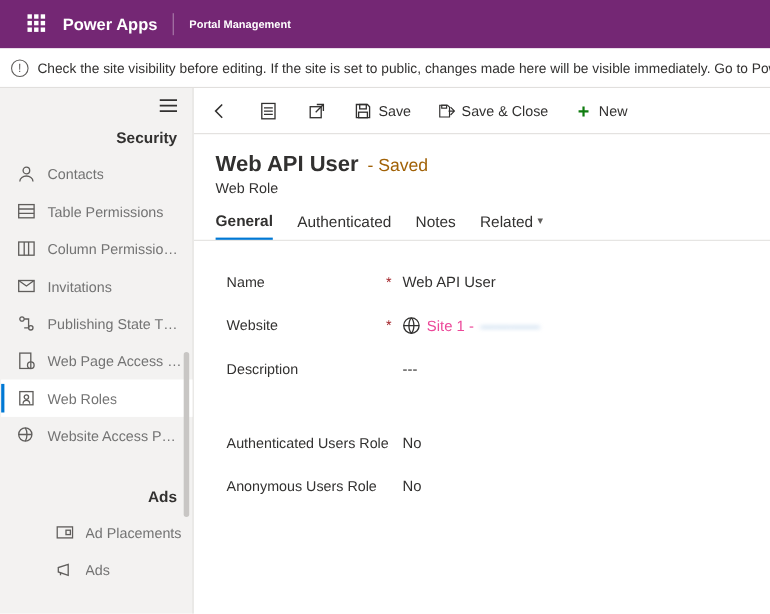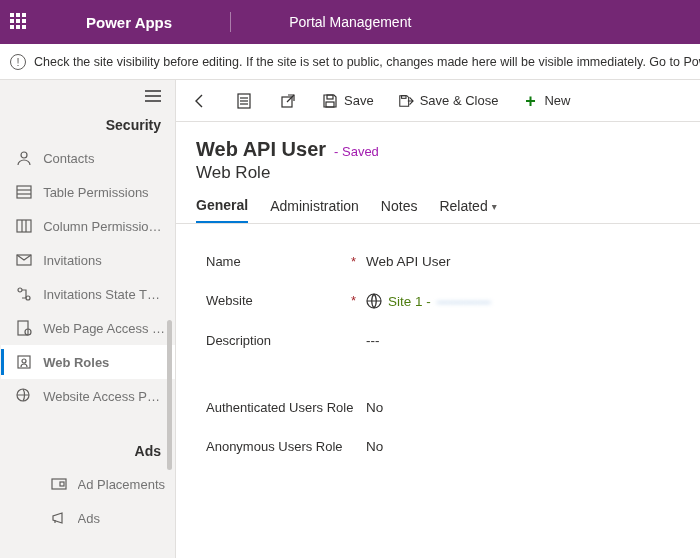--- a/index.html
+++ b/index.html
@@ -1,75 +1,75 @@
 <!DOCTYPE html>
 <html><head>
 <meta charset="utf-8">
 <style>
   * { box-sizing: border-box; margin: 0; padding: 0; }
   html, body { width: 700px; height: 558px; font-family: "Segoe UI", Arial, sans-serif; font-size: 13px; color: #323130; overflow: hidden; background: #fff; }
 
   
-  .top-header { height: 44px; background: #742774; color: #fff; display: flex; align-items: center; padding: 0 10px; gap: 44px; }
+  .top-header { height: 44px; background: #742774; color: #fff; display: flex; align-items: center; padding: 0 25px; }
   .waffle { width: 18px; height: 18px; display: grid; grid-template-columns: repeat(3,4px); grid-template-rows: repeat(3,4px); gap: 2px; margin-right: 14px; cursor: pointer; }
   .waffle span { background: #fff; width: 4px; height: 4px; }
   .brand { font-weight: 600; font-size: 15px; margin-right: 14px; }
   .vdiv { width: 1px; height: 20px; background: rgba(255,255,255,0.4); margin-right: 14px; }
-  .app-name { font-size: 14px; font-weight: 400; }
+  .app-name { font-size: 10px; font-weight: 700; }
 
   
   .info-bar { height: 36px; background: #fff; border-bottom: 1px solid #e1dfdd; display: flex; align-items: center; padding: 0 10px; font-size: 12.5px; color: #323130; white-space: nowrap; overflow: hidden; }
   .info-icon { width: 16px; height: 16px; border: 1px solid #605e5c; border-radius: 50%; display: flex; align-items: center; justify-content: center; font-size: 11px; margin-right: 8px; flex-shrink: 0; color:#605e5c;}
 
   .body-wrap { display: flex; height: calc(558px - 44px - 36px); }
 
   
   .sidebar { width: 176px; background: #f3f2f1; border-right: 1px solid #e1dfdd; display: flex; flex-direction: column; position: relative; align-items: flex-end; }
   .hamburger { padding: 10px 14px 8px; cursor: pointer; }
   .hamburger svg { stroke: #323130; }
   .section-title { font-weight: 600; font-size: 14px; padding: 4px 14px 8px; }
   .nav-list { display: flex; flex-direction: column; }
   .nav-item { display: flex; align-items: center; height: 34px; padding: 0 10px 0 14px; cursor: pointer; font-size: 13px; color: #737373; gap: 10px; position: relative; white-space: nowrap; overflow: hidden; text-overflow: ellipsis; }
   .nav-item .icon { width: 18px; height: 18px; display: flex; align-items: center; justify-content: center; flex-shrink: 0; color:#605e5c; }
-  .nav-item.active { background: #fff; font-weight: bold; }
+  .nav-item.active { background: #fff; }
   .nav-item.active::before { content: ""; position: absolute; left: 0; top: 4px; bottom: 4px; width: 3px; background: #0078d4; }
   .nav-item span.lbl { overflow: hidden; text-overflow: ellipsis; }
   .ads-gap { height: 26px; }
   .scroll-ind { position: absolute; right: 3px; top: 240px; width: 5px; height: 150px; background: #c8c6c4; border-radius: 3px; }
 
   
   .main { flex: 1; display: flex; flex-direction: column; overflow: hidden; }
 
   
   .cmdbar { height: 42px; border-bottom: 1px solid #e1dfdd; display: flex; align-items: center; padding: 0 4px; gap: 4px; }
   .cmd-btn { display: flex; align-items: center; gap: 6px; height: 42px; padding: 0 10px; cursor: pointer; font-size: 13px; color: #323130; white-space: nowrap; }
   .cmd-btn .icon { width: 16px; height: 16px; display: flex; align-items: center; justify-content: center; }
   .cmd-btn.new .icon { color: #107c10; font-weight: bold; font-size: 18px; line-height: 1; }
   .cmd-btn.iconly { padding: 0 12px; }
 
   
   .rec-header { padding: 16px 20px 0 20px; }
   .rec-title-row { display: flex; align-items: baseline; gap: 8px; }
   .rec-title { font-size: 20px; font-weight: 600; }
-  .rec-status { font-size: 13px; color: #a21caf; }
-  .rec-entity { font-size: 17px; color: #323130; margin-top: 2px; }
+  .rec-status { font-size: 16px; color: #a16207; }
+  .rec-entity { font-size: 13px; color: #323130; margin-top: 2px; }
 
   
   .tabs { display: flex; gap: 22px; padding: 14px 20px 0 20px; border-bottom: 1px solid #e1dfdd; }
   .tab { font-size: 14px; padding-bottom: 8px; cursor: pointer; display: flex; align-items: center; gap: 4px; color: #323130; }
   .tab.active { font-weight: 600; border-bottom: 2px solid #0078d4; align-items: center; }
   .chev-down { font-size: 10px; color: #605e5c; }
 
   
   .form-area { padding: 18px 20px; background: #fff; overflow: hidden; }
   .field-row { display: flex; align-items: flex-start; padding: 12px 10px; }
   .field-label-wrap { width: 160px; display: flex; align-items: flex-start; gap: 24px; font-size: 13px; color: #323130; }
   .req { color: #a4262c; font-size: 13px; margin-left: auto; padding-right: 10px;}
   .field-value { font-size: 13.5px; color: #323130; display: flex; align-items: center; gap: 6px; }
-  .lookup-val { color: #4d7c0f; }
+  .lookup-val { color: #ec4899; }
   .blur-end { filter: blur(2px); color: #7aa8d6; }
   .globe-icon { width: 16px; height: 16px; }
   .big-gap { height: 28px; }
 </style>
 </head>
 <body>
 
 <div class="top-header">
   <div class="waffle">
     <span></span>
@@ -144,21 +144,21 @@
         <span class="lbl">Invitations</span>
       </div>
       <div class="nav-item">
         <span class="icon">
             <svg width="16" height="16" viewBox="0 0 16 16" fill="none" stroke="currentColor" stroke-width="1.2">
               <circle cx="4" cy="4" r="2"></circle>
               <circle cx="12" cy="12" r="2"></circle>
               <path d="M6 4h4v8h-4"></path>
             </svg>
           </span>
-        <span class="lbl">Invitations State T…</span>
+        <span class="lbl">Publishing State T…</span>
       </div>
       <div class="nav-item">
         <span class="icon">
             <svg width="16" height="16" viewBox="0 0 16 16" fill="none" stroke="currentColor" stroke-width="1.2">
               <rect x="2" y="1" width="10" height="14"></rect>
               <circle cx="12" cy="12" r="3"></circle>
             </svg>
           </span>
         <span class="lbl">Web Page Access …</span>
       </div>
@@ -272,21 +272,21 @@
         <div class="rec-status">- Saved</div>
       </div>
       <div class="rec-entity">Web Role</div>
     </div>
 
     <div class="tabs">
       <div class="tab active">
           <span>General</span>
         </div>
       <div class="tab">
-          <span>Administration</span>
+          <span>Authenticated</span>
         </div>
       <div class="tab">
           <span>Notes</span>
         </div>
       <div class="tab">
           <span>Related</span>
           <span class="chev-down">▾</span>
         </div>
     </div>
 

